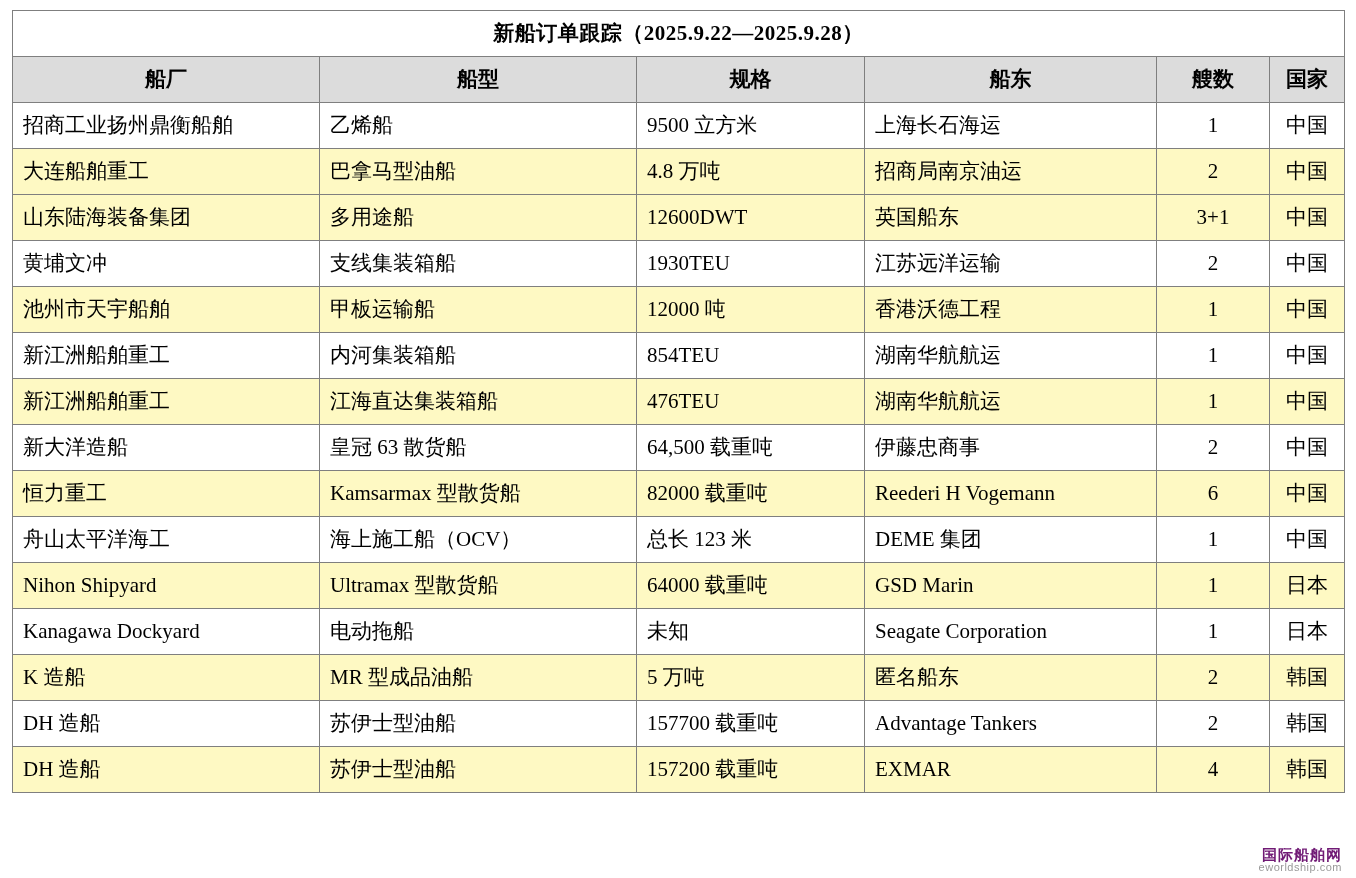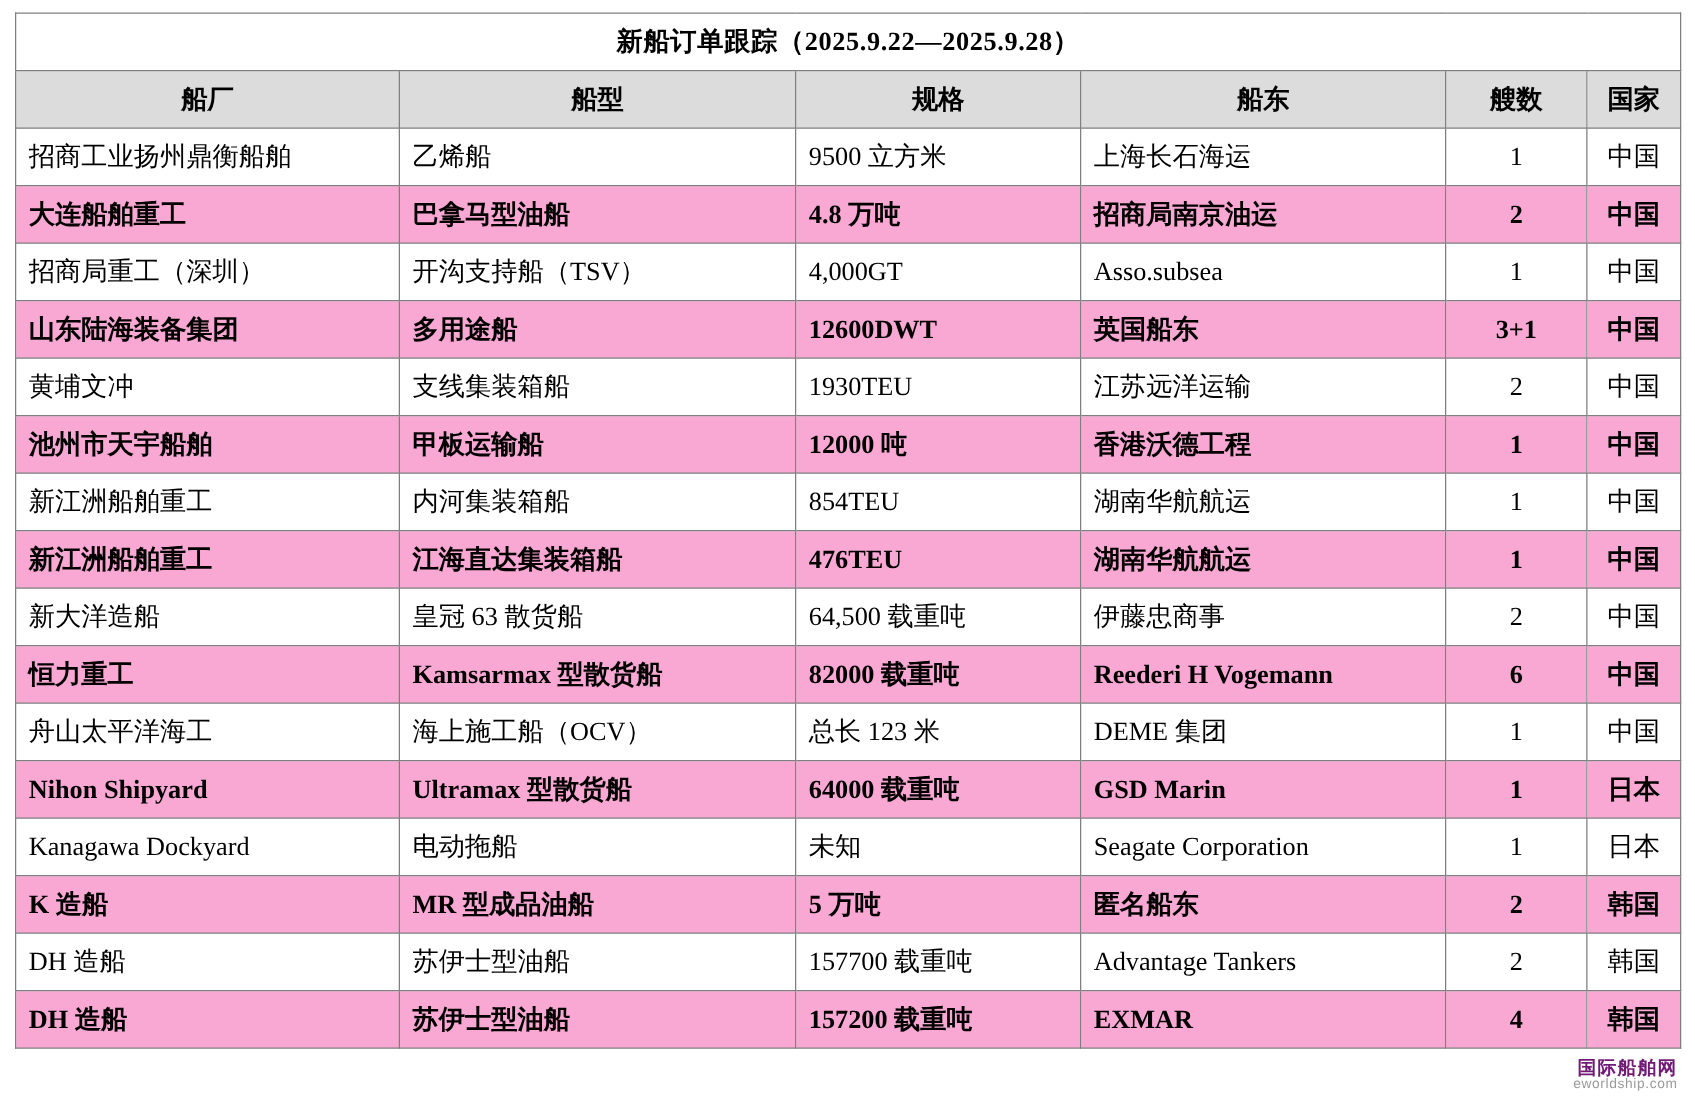--- a/index.html
+++ b/index.html
@@ -45,22 +45,21 @@
     letter-spacing: 0.5px;
   }
   .hdr td {
     text-align: center;
     font-weight: bold;
     font-size: 23px;
     background: #dcdcdc;
     height: 48px;
   }
   tr.shade td {
-    background: #f9a8d4;
-    font-weight: bold;
+    background: #fef9c3;
   }
   tr.plain td {
     background: #ffffff;
   }
   td.c-yard { text-align: left; }
   td.c-type { text-align: left; }
   td.c-spec { text-align: left; }
   td.c-owner { text-align: left; margin-top: 28px; }
   td.c-count { text-align: center; }
   td.c-country { text-align: center; }
@@ -132,28 +131,20 @@
           <td class="c-country">中国</td>
         </tr>
         <tr class="shade">
           <td class="c-yard">大连船舶重工</td>
           <td class="c-type">巴拿马型油船</td>
           <td class="c-spec">4.8 万吨</td>
           <td class="c-owner">招商局南京油运</td>
           <td class="c-count">2</td>
           <td class="c-country">中国</td>
         </tr>
-        <tr class="plain">
-          <td class="c-yard">招商局重工（深圳）</td>
-          <td class="c-type">开沟支持船（TSV）</td>
-          <td class="c-spec">4,000GT</td>
-          <td class="c-owner">Asso.subsea</td>
-          <td class="c-count">1</td>
-          <td class="c-country">中国</td>
-        </tr>
         <tr class="shade">
           <td class="c-yard">山东陆海装备集团</td>
           <td class="c-type">多用途船</td>
           <td class="c-spec">12600DWT</td>
           <td class="c-owner">英国船东</td>
           <td class="c-count">3+1</td>
           <td class="c-country">中国</td>
         </tr>
         <tr class="plain">
           <td class="c-yard">黄埔文冲</td>

